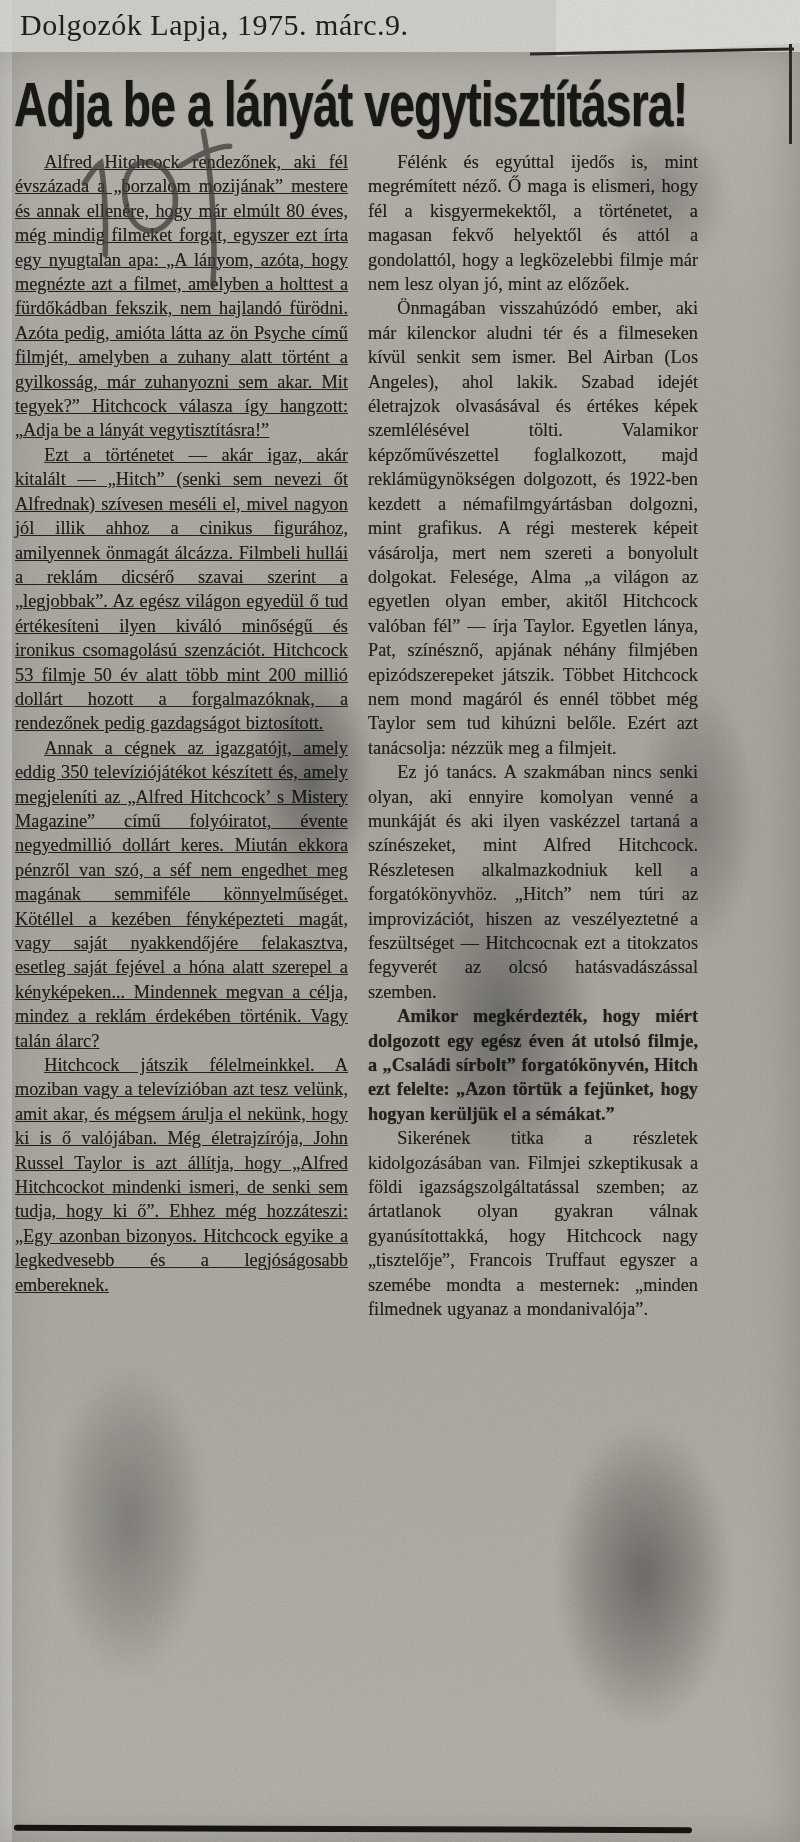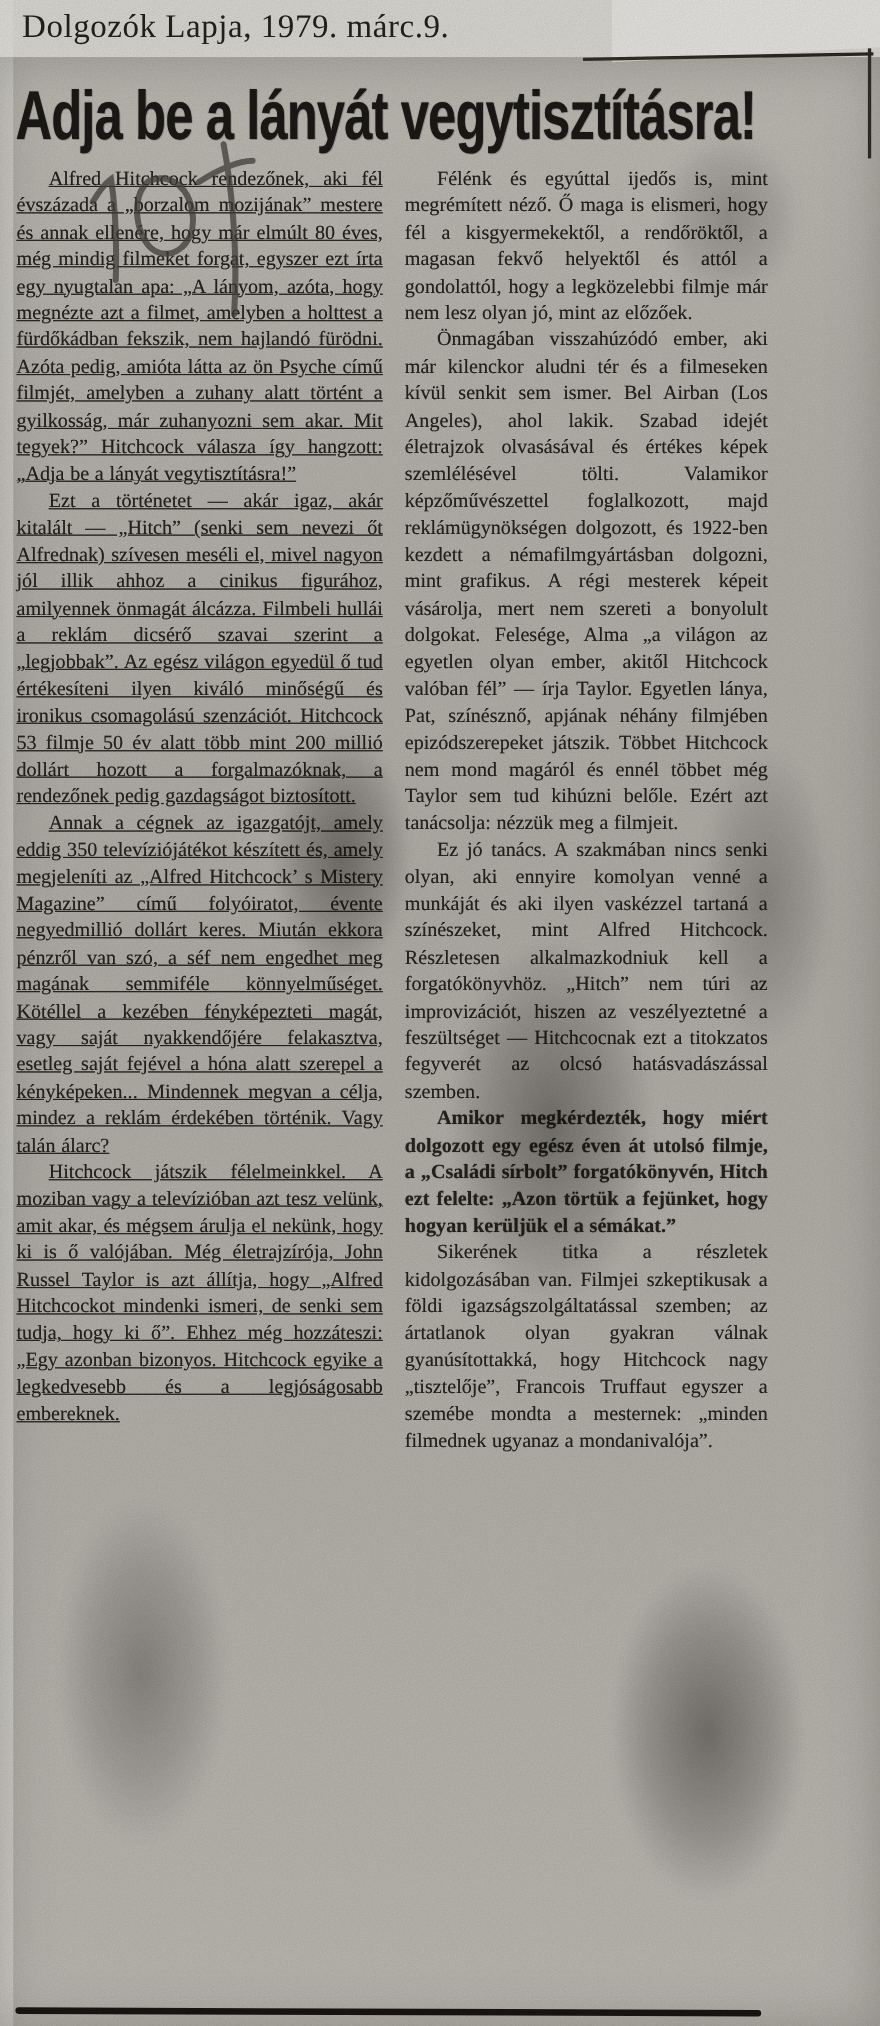--- a/index.html
+++ b/index.html
@@ -66,33 +66,33 @@
 
 <div class="scan">
 
   <div class="top-strip"></div>
   <div class="left-strip"></div>
   <div class="corner-paper"></div>
   <div class="edge-h"></div>
   <div class="edge-v"></div>
   <div class="clip-shade"></div>
 
-  <div class="caption">Dolgozók Lapja, 1979. márc.9.</div>
+  <div class="caption">Dolgozók Lapja, 1975. márc.9.</div>
 
   <div class="headline">Adja be a lányát vegytisztításra!</div>
 
   <div class="col col-1">
     <p>Alfred Hitchcock rendezőnek, aki fél évszázada a „borzalom mozijának” mestere és annak ellenére, hogy már elmúlt 80 éves, még mindig filmeket forgat, egyszer ezt írta egy nyugtalan apa: „A lányom, azóta, hogy megnézte azt a filmet, amelyben a holttest a fürdőkádban fekszik, nem hajlandó fürödni. Azóta pedig, amióta látta az ön Psyche című filmjét, amelyben a zuhany alatt történt a gyilkosság, már zuhanyozni sem akar. Mit tegyek?” Hitchcock válasza így hangzott: „Adja be a lányát vegytisztításra!”</p>
     <p>Ezt a történetet — akár igaz, akár kitalált — „Hitch” (senki sem nevezi őt Alfrednak) szívesen meséli el, mivel nagyon jól illik ahhoz a cinikus figurához, amilyennek önmagát álcázza. Filmbeli hullái a reklám dicsérő szavai szerint a „legjobbak”. Az egész világon egyedül ő tud értékesíteni ilyen kiváló minőségű és ironikus csomagolású szenzációt. Hitchcock 53 filmje 50 év alatt több mint 200 millió dollárt hozott a forgalmazóknak, a rendezőnek pedig gazdagságot biztosított.</p>
     <p>Annak a cégnek az igazgatójt, amely eddig 350 televíziójátékot készített és, amely megjeleníti az „Alfred Hitchcock’ s Mistery Magazine” című folyóiratot, évente negyedmillió dollárt keres. Miután ekkora pénzről van szó, a séf nem engedhet meg magának semmiféle könnyelműséget. Kötéllel a kezében fényképezteti magát, vagy saját nyakkendőjére felakasztva, esetleg saját fejével a hóna alatt szerepel a kényképeken... Mindennek megvan a célja, mindez a reklám érdekében történik. Vagy talán álarc?</p>
     <p>Hitchcock játszik félelmeinkkel. A moziban vagy a televízióban azt tesz velünk, amit akar, és mégsem árulja el nekünk, hogy ki is ő valójában. Még életrajzírója, John Russel Taylor is azt állítja, hogy „Alfred Hitchcockot mindenki ismeri, de senki sem tudja, hogy ki ő”. Ehhez még hozzáteszi: „Egy azonban bizonyos. Hitchcock egyike a legkedvesebb és a legjóságosabb embereknek.</p>
   </div>
 
   <div class="col col-2">
-    <p>Félénk és egyúttal ijedős is, mint megrémített néző. Ő maga is elismeri, hogy fél a kisgyermekektől, a rendőröktől, a magasan fekvő helyektől és attól a gondolattól, hogy a legközelebbi filmje már nem lesz olyan jó, mint az előzőek.</p>
+    <p>Félénk és egyúttal ijedős is, mint megrémített néző. Ő maga is elismeri, hogy fél a kisgyermekektől, a történetet, a magasan fekvő helyektől és attól a gondolattól, hogy a legközelebbi filmje már nem lesz olyan jó, mint az előzőek.</p>
     <p>Önmagában visszahúzódó ember, aki már kilenckor aludni tér és a filmeseken kívül senkit sem ismer. Bel Airban (Los Angeles), ahol lakik. Szabad idejét életrajzok olvasásával és értékes képek szemlélésével tölti. Valamikor képzőművészettel foglalkozott, majd reklámügynökségen dolgozott, és 1922-ben kezdett a némafilmgyártásban dolgozni, mint grafikus. A régi mesterek képeit vásárolja, mert nem szereti a bonyolult dolgokat. Felesége, Alma „a világon az egyetlen olyan ember, akitől Hitchcock valóban fél” — írja Taylor. Egyetlen lánya, Pat, színésznő, apjának néhány filmjében epizódszerepeket játszik. Többet Hitchcock nem mond magáról és ennél többet még Taylor sem tud kihúzni belőle. Ezért azt tanácsolja: nézzük meg a filmjeit.</p>
     <p>Ez jó tanács. A szakmában nincs senki olyan, aki ennyire komolyan venné a munkáját és aki ilyen vaskézzel tartaná a színészeket, mint Alfred Hitchcock. Részletesen alkalmazkodniuk kell a forgatókönyvhöz. „Hitch” nem túri az improvizációt, hiszen az veszélyeztetné a feszültséget — Hitchcocnak ezt a titokzatos fegyverét az olcsó hatásvadászással szemben.</p>
     <p class="para-strong">Amikor megkérdezték, hogy miért dolgozott egy egész éven át utolsó filmje, a „Családi sírbolt” forgatókönyvén, Hitch ezt felelte: „Azon törtük a fejünket, hogy hogyan kerüljük el a sémákat.”</p>
     <p>Sikerének titka a részletek kidolgozásában van. Filmjei szkeptikusak a földi igazságszolgáltatással szemben; az ártatlanok olyan gyakran válnak gyanúsítottakká, hogy Hitchcock nagy „tisztelője”, Francois Truffaut egyszer a szemébe mondta a mesternek: „minden filmednek ugyanaz a mondanivalója”.</p>
   </div>
 
   <div class="stain stain-1">
       <div class="stain-core"></div>
     </div>
   <div class="stain stain-2">

